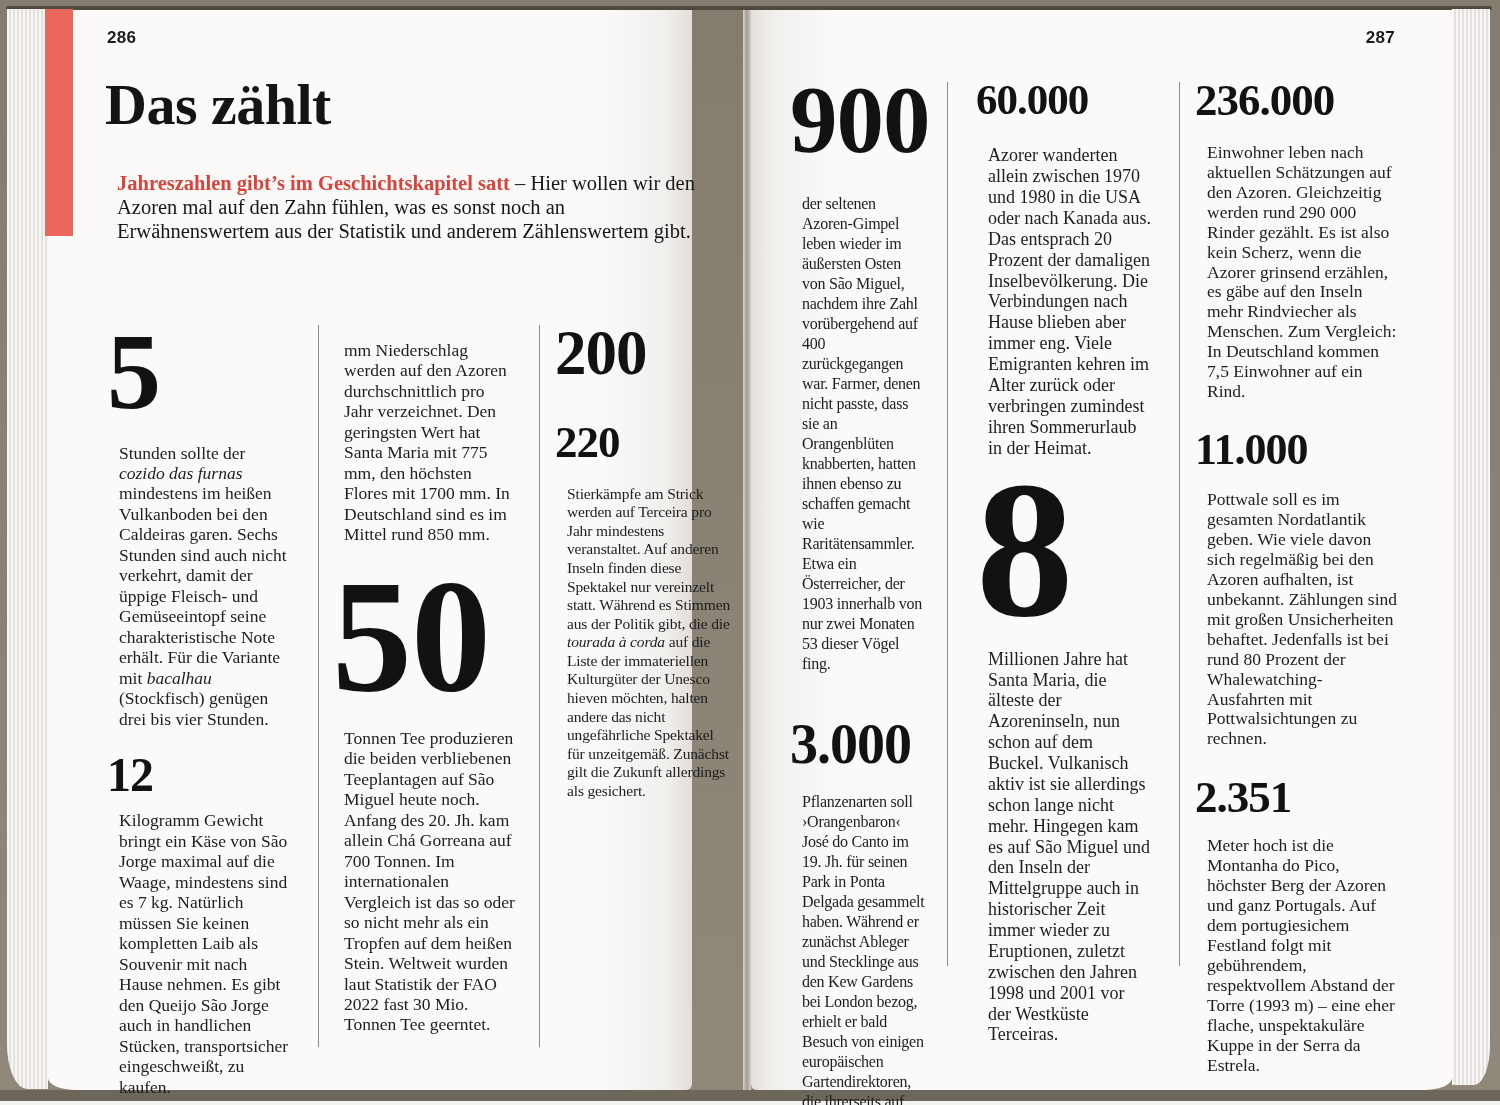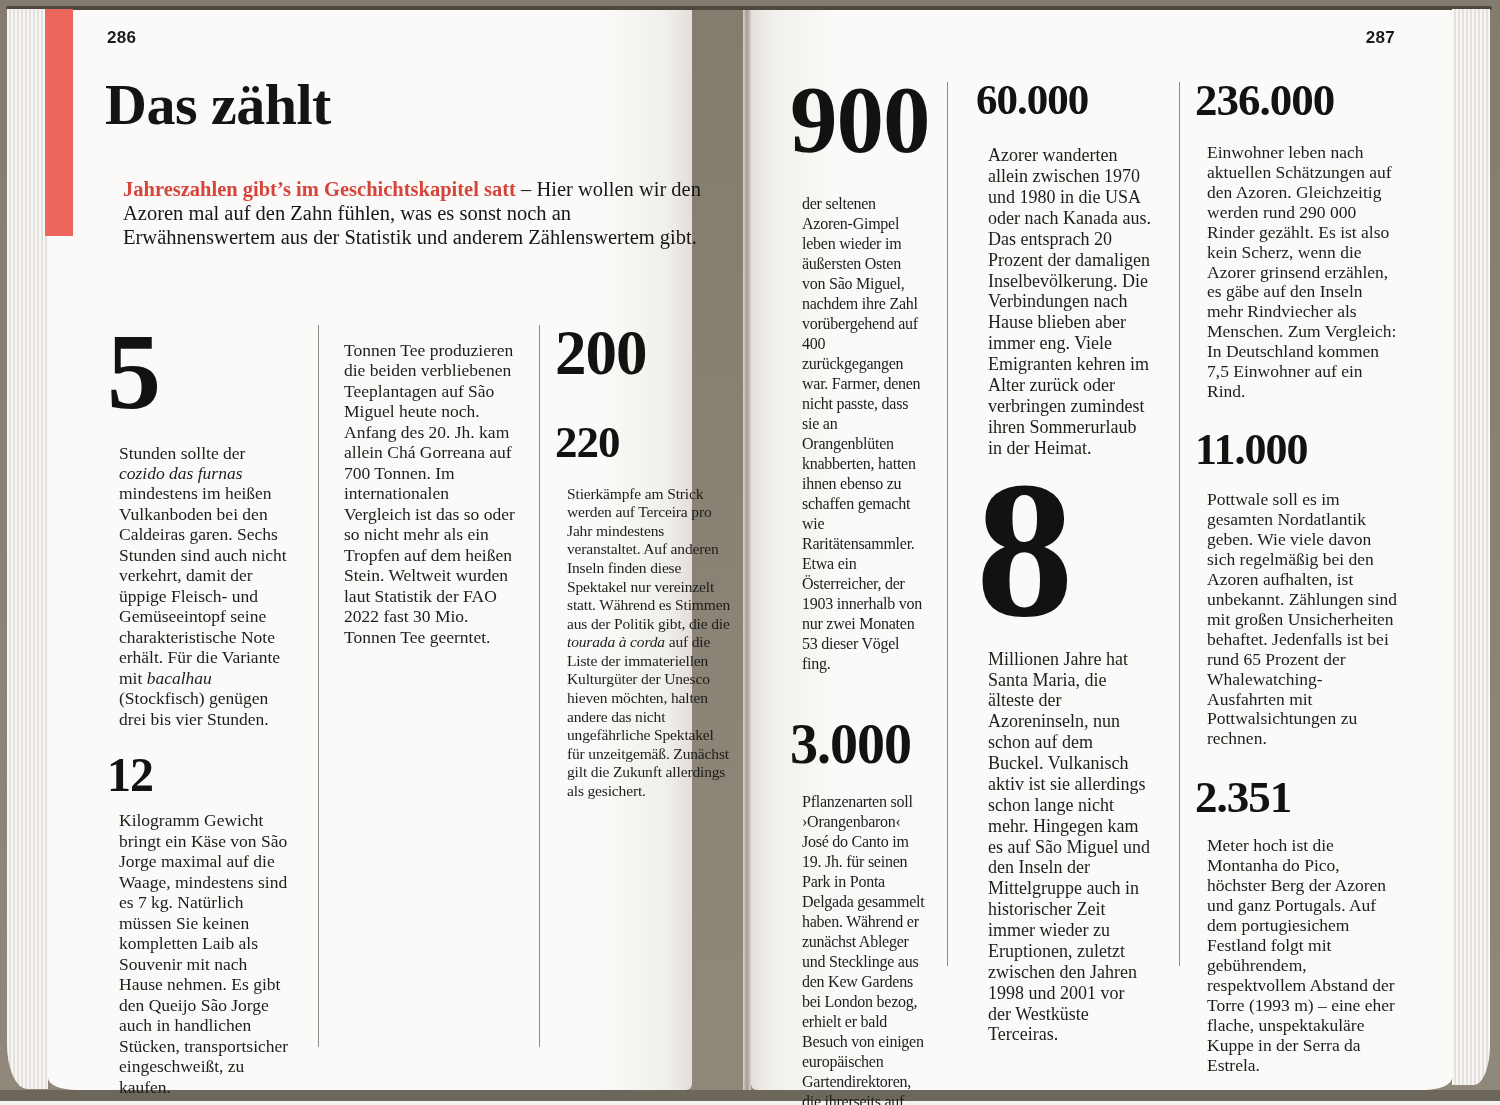--- a/index.html
+++ b/index.html
@@ -25,21 +25,21 @@
 
   .pageno{position:absolute;top:18px;font-family:"Liberation Sans","DejaVu Sans",sans-serif;
           font-weight:700;font-size:17px;letter-spacing:.3px;color:#1b1b1a;}
   .page-left .pageno{left:59px;}
   .page-right .pageno{right:57px;margin-left:19px;}
 
   .accent-bar{position:absolute;left:-3px;top:-1px;width:28px;height:227px;background:#eb675c;}
 
   .title{position:absolute;left:57px;top:66px;margin:0;font-size:58px;font-weight:700;
          letter-spacing:-.5px;color:#141413;line-height:1;}
-  .intro{position:absolute;left:59px;top:152px;width:588px;margin:16px;font-size:20.5px;line-height:1.17;color:#181716;}
+  .intro{position:absolute;left:59px;top:152px;width:588px;margin:10px;font-size:20.5px;line-height:1.17;color:#181716;}
   .intro .lead{color:#d6453c;font-weight:700;}
 
   .vline{position:absolute;width:1px;background:#8d8b87;}
   .ld1{left:270px;top:315px;height:722px;}
   .ld2{left:491px;top:315px;height:722px;}
   .rd1{left:196px;top:72px;height:884px;}
   .rd2{left:428px;top:72px;height:884px;}
 
   .cols{position:absolute;display:flex;}
   .cols-left{left:59px;top:318px;width:640px;}
@@ -100,22 +100,24 @@
           <div class="num n5">5</div>
           <p><span>Stunden sollte der </span><em>cozido das furnas</em><span> mindestens im heißen Vulkanboden bei den Caldeiras garen. Sechs Stunden sind auch nicht verkehrt, damit der üppige Fleisch- und Gemüseeintopf seine charakteristische Note erhält. Für die Variante mit </span><em>bacalhau</em><span> (Stockfisch) genügen drei bis vier Stunden.</span></p>
         </div>
         <div class="stat">
           <div class="num n12">12</div>
           <p>Kilogramm Gewicht bringt ein Käse von São Jorge maximal auf die Waage, mindestens sind es 7 kg. Natürlich müssen Sie keinen kompletten Laib als Souvenir mit nach Hause nehmen. Es gibt den Queijo São Jorge auch in handlichen Stücken, transportsicher eingeschweißt, zu kaufen.</p>
         </div>
       </div>
       <div class="col c2">
         <div class="stat">
+          <p>mm Niederschlag werden auf den Azoren durchschnittlich pro Jahr verzeichnet. Den geringsten Wert hat Santa Maria mit 775 mm, den höchsten Flores mit 1700 mm. In Deutschland sind es im Mittel rund 850 mm.</p>
         </div>
         <div class="stat">
+          <div class="num n50">50</div>
           <p>Tonnen Tee produzieren die beiden verbliebenen Teeplantagen auf São Miguel heute noch. Anfang des 20. Jh. kam allein Chá Gorreana auf 700 Tonnen. Im internationalen Vergleich ist das so oder so nicht mehr als ein Tropfen auf dem heißen Stein. Weltweit wurden laut Statistik der FAO 2022 fast 30 Mio. Tonnen Tee geerntet.</p>
         </div>
       </div>
       <div class="col c3">
         <div class="stat">
           <div class="num n200">200</div>
         </div>
         <div class="stat">
           <div class="num n220">220</div>
           <p><span>Stierkämpfe am Strick werden auf Terceira pro Jahr mindestens veranstaltet. Auf anderen Inseln finden diese Spektakel nur vereinzelt statt. Während es Stimmen aus der Politik gibt, die die </span><em>tourada à corda</em><span> auf die Liste der immateriellen Kulturgüter der Unesco hieven möchten, halten andere das nicht ungefährliche Spektakel für unzeitgemäß. Zunächst gilt die Zukunft allerdings als gesichert.</span></p>
@@ -153,21 +155,21 @@
           <p>Millionen Jahre hat Santa Maria, die älteste der Azoreninseln, nun schon auf dem Buckel. Vulkanisch aktiv ist sie allerdings schon lange nicht mehr. Hingegen kam es auf São Miguel und den Inseln der Mittelgruppe auch in historischer Zeit immer wieder zu Eruptionen, zuletzt zwischen den Jahren 1998 und 2001 vor der Westküste Terceiras.</p>
         </div>
       </div>
       <div class="col c3">
         <div class="stat">
           <div class="num n236000">236.000</div>
           <p>Einwohner leben nach aktuellen Schätzungen auf den Azoren. Gleichzeitig werden rund 290 000 Rinder gezählt. Es ist also kein Scherz, wenn die Azorer grinsend erzählen, es gäbe auf den Inseln mehr Rindviecher als Menschen. Zum Vergleich: In Deutschland kommen 7,5 Einwohner auf ein Rind.</p>
         </div>
         <div class="stat">
           <div class="num n11000">11.000</div>
-          <p>Pottwale soll es im gesamten Nordatlantik geben. Wie viele davon sich regelmäßig bei den Azoren aufhalten, ist unbekannt. Zählungen sind mit großen Unsicherheiten behaftet. Jedenfalls ist bei rund 65 Prozent der Whalewatching-Ausfahrten mit Pottwalsichtungen zu rechnen.</p>
+          <p>Pottwale soll es im gesamten Nordatlantik geben. Wie viele davon sich regelmäßig bei den Azoren aufhalten, ist unbekannt. Zählungen sind mit großen Unsicherheiten behaftet. Jedenfalls ist bei rund 80 Prozent der Whalewatching-Ausfahrten mit Pottwalsichtungen zu rechnen.</p>
         </div>
         <div class="stat">
           <div class="num n2351">2.351</div>
           <p>Meter hoch ist die Montanha do Pico, höchster Berg der Azoren und ganz Portugals. Auf dem portugiesichem Festland folgt mit gebührendem, respektvollem Abstand der Torre (1993 m) – eine eher flache, unspektakuläre Kuppe in der Serra da Estrela.</p>
         </div>
       </div>
     </div>
   </div>
 </div>
 

